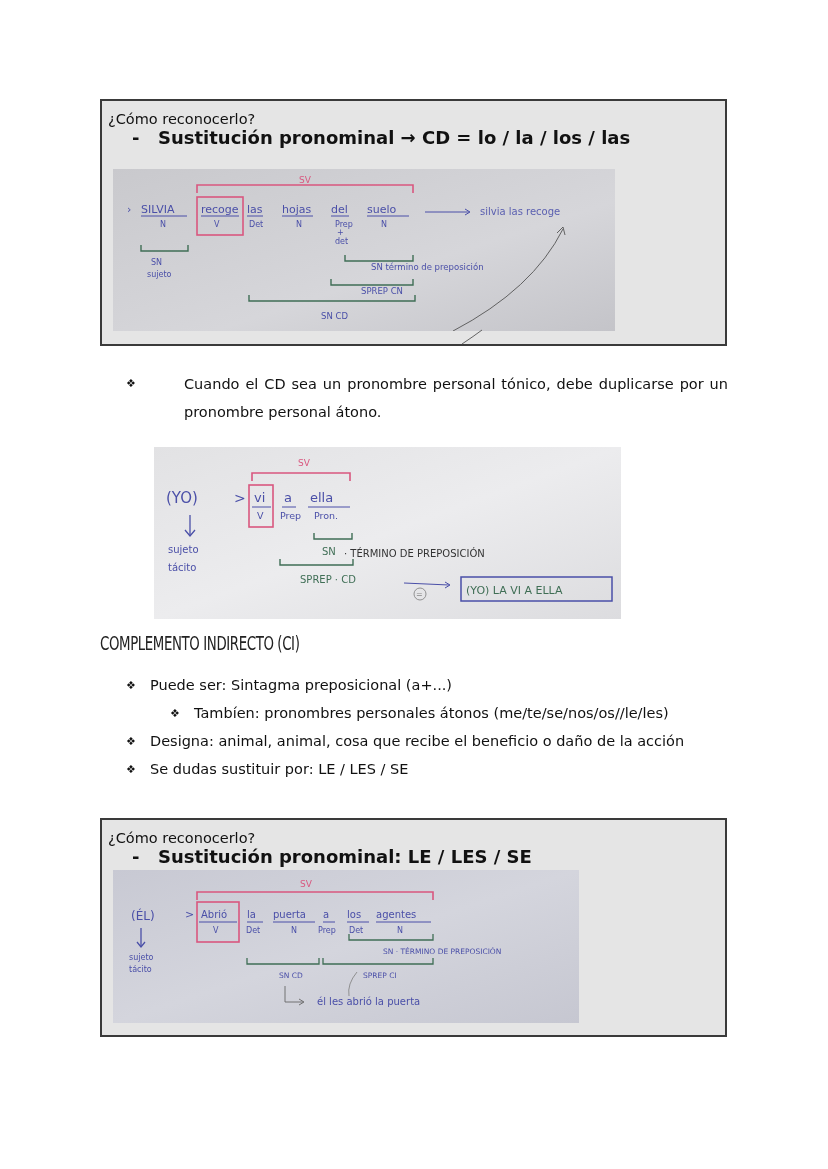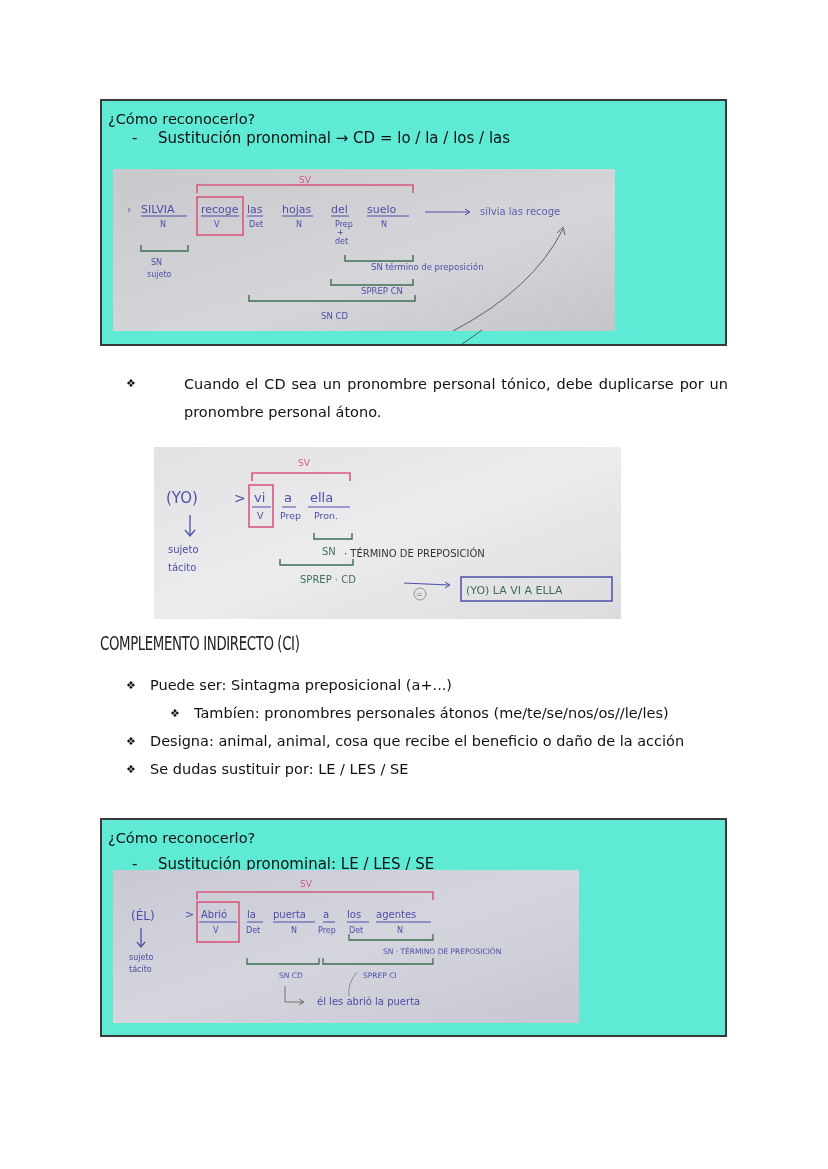--- a/index.html
+++ b/index.html
@@ -1,20 +1,20 @@
 <!DOCTYPE html>
 <html><head>
 <meta charset="utf-8">
 <style>
   html, body { margin: 0; padding: 0; background: #ffffff; }
   body { width: 828px; height: 1169px; position: relative; overflow: hidden;
          font-family: "DejaVu Sans", "Liberation Sans", sans-serif; color: #111; }
-  .box { position: absolute; border: 2px solid #3a3a3a; background: #5eead4; box-sizing: border-box; }
+  .box { position: absolute; border: 2px solid #3a3a3a; background: #e5e5e5; box-sizing: border-box; }
   .box-title { position: absolute; left: 6px; font-size: 14.5px; line-height: 18px; }
-  .dash-line { position: absolute; left: 30px; font-size: 15px; line-height: 18px; white-space: nowrap; }
+  .dash-line { position: absolute; left: 30px; font-size: 18px; line-height: 18px; white-space: nowrap; font-weight: bold; }
   .dash-line .dash { display: inline-block; width: 26px; }
   .photo { position: absolute; overflow: hidden; }
   .photo svg { display: block; }
   .bullet { position: absolute; left: 126px; font-size: 14.5px; line-height: 20px; white-space: nowrap; }
   .bullet .glyph { display: inline-block; width: 24px; font-size: 11px; vertical-align: 1px; }
   .para { position: absolute; left: 126px; width: 602px; font-size: 14.5px; line-height: 28px; }
   .para .glyph { display: inline-block; width: 24px; font-size: 11px; vertical-align: 1px; }
   .para .txt { text-align: justify; margin-left: 34px; }
   .heading { position: absolute; left: 100px; top: 632px; font-family: "DejaVu Sans Condensed", "Liberation Sans Narrow", "Liberation Sans", sans-serif;
              font-size: 19px; letter-spacing: -0.5px; transform: scaleX(0.78); transform-origin: left; color: #222; font-weight: normal; }
@@ -157,21 +157,21 @@
 
 <div class="heading">COMPLEMENTO INDIRECTO (CI)</div>
 
 <div class="bullet" style="top:675px;"><span class="glyph">❖</span><span>Puede ser: Sintagma preposicional (a+...)</span></div>
 <div class="bullet" style="top:703px;margin-left:44px;"><span class="glyph">❖</span><span>Tambíen: pronombres personales átonos (me/te/se/nos/os//le/les)</span></div>
 <div class="bullet" style="top:731px;"><span class="glyph">❖</span><span>Designa: animal, animal, cosa que recibe el beneficio o daño de la acción</span></div>
 <div class="bullet" style="top:759px;"><span class="glyph">❖</span><span>Se dudas sustituir por: LE / LES / SE</span></div>
 
 <div class="box" style="left:100px; top:818px; width:627px; height:219px;">
   <div class="box-title" style="top:9px;">¿Cómo reconocerlo?</div>
-  <div class="dash-line" style="top:35px;"><span class="dash">-</span><span>Sustitución pronominal: LE / LES / SE</span></div>
+  <div class="dash-line" style="top:28px;"><span class="dash">-</span><span>Sustitución pronominal: LE / LES / SE</span></div>
 
   <div class="photo" style="left:11px; top:50px; width:466px; height:153px; background:#cccdd6;">
     <svg width="466" height="153" viewBox="0 0 466 153" font-family="DejaVu Sans, sans-serif">
       <defs>
         <linearGradient id="g3" x1="0" x2="1" y1="0" y2="1">
           <stop offset="0" stop-color="#c8c9d3"></stop>
             <stop offset="0.5" stop-color="#d4d5dd"></stop>
             <stop offset="1" stop-color="#c6c7d1"></stop>
         </linearGradient>
       </defs>

